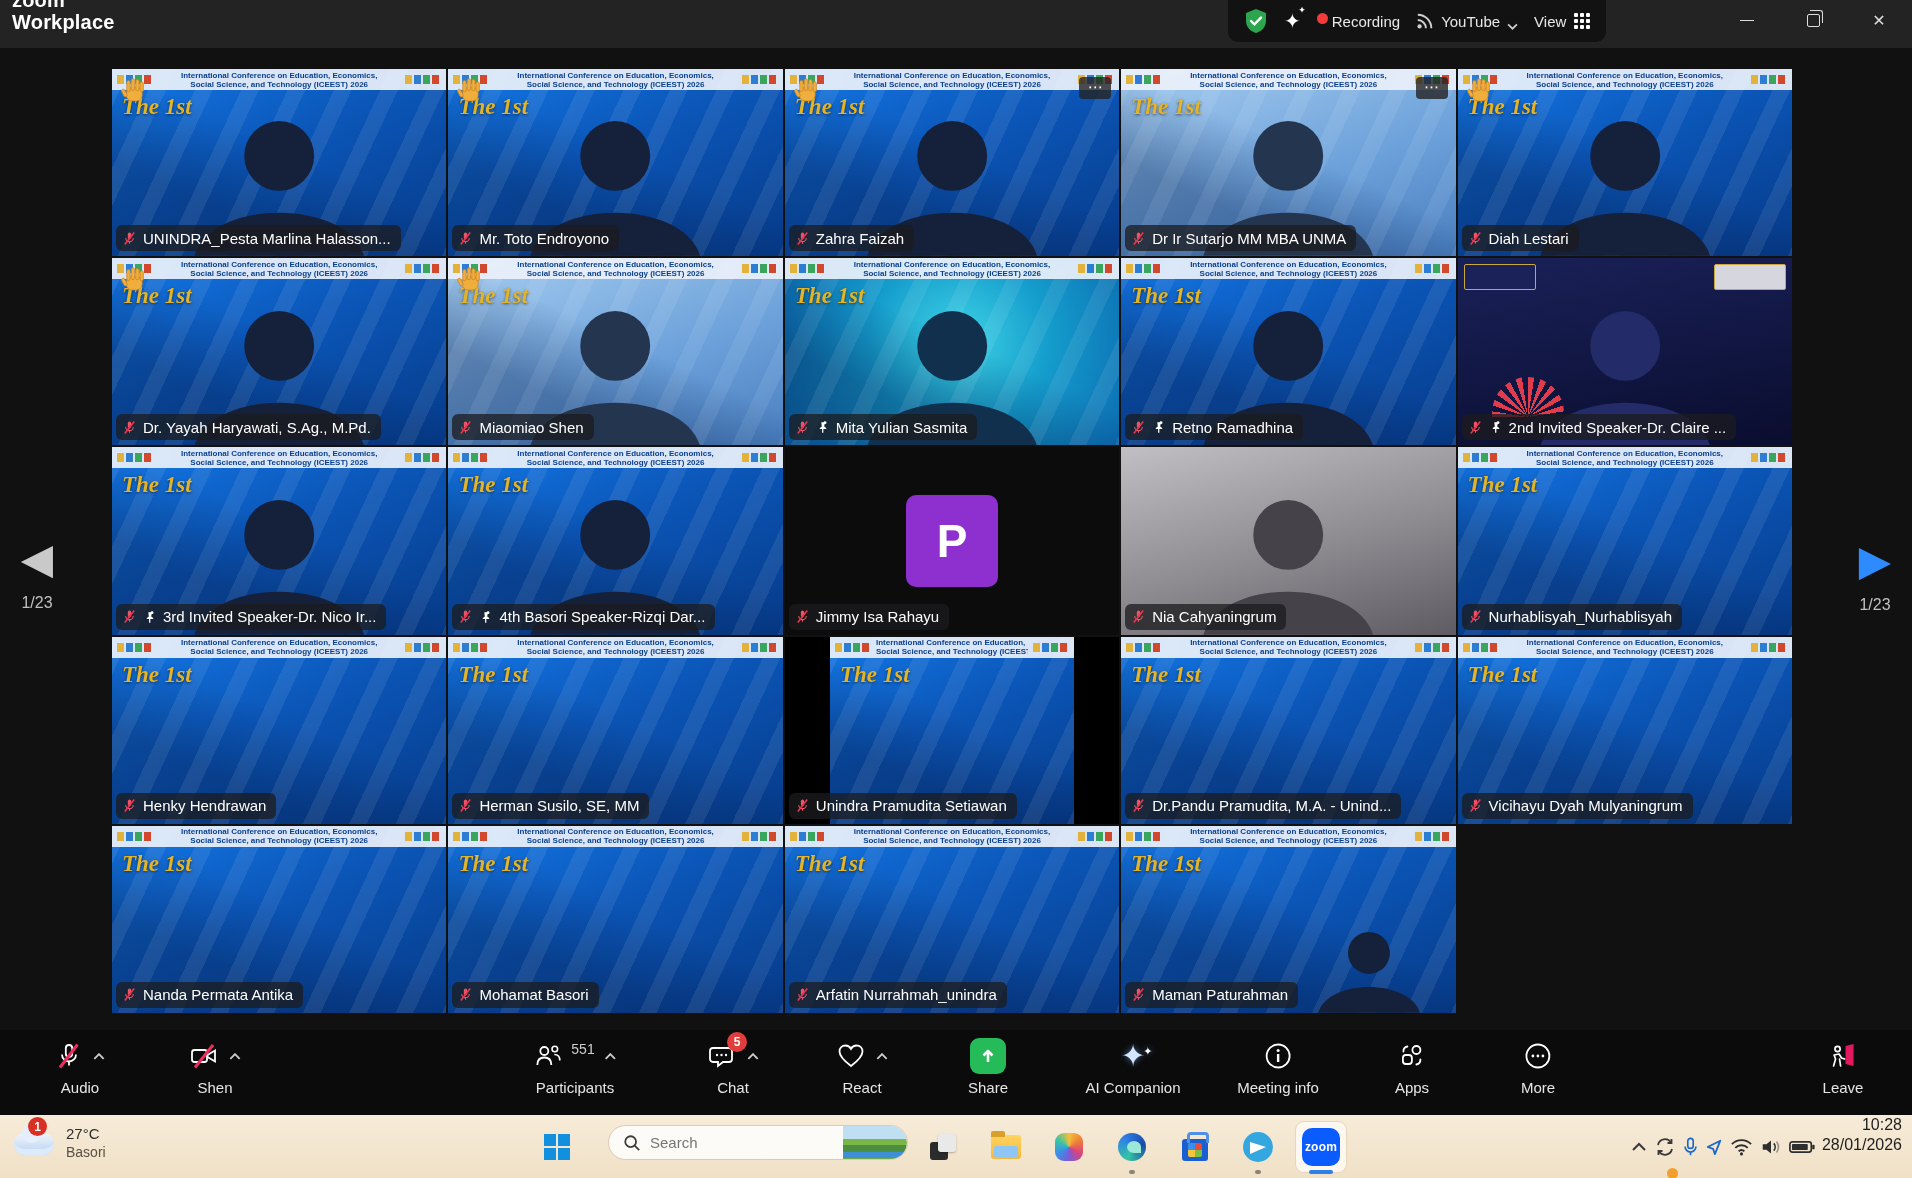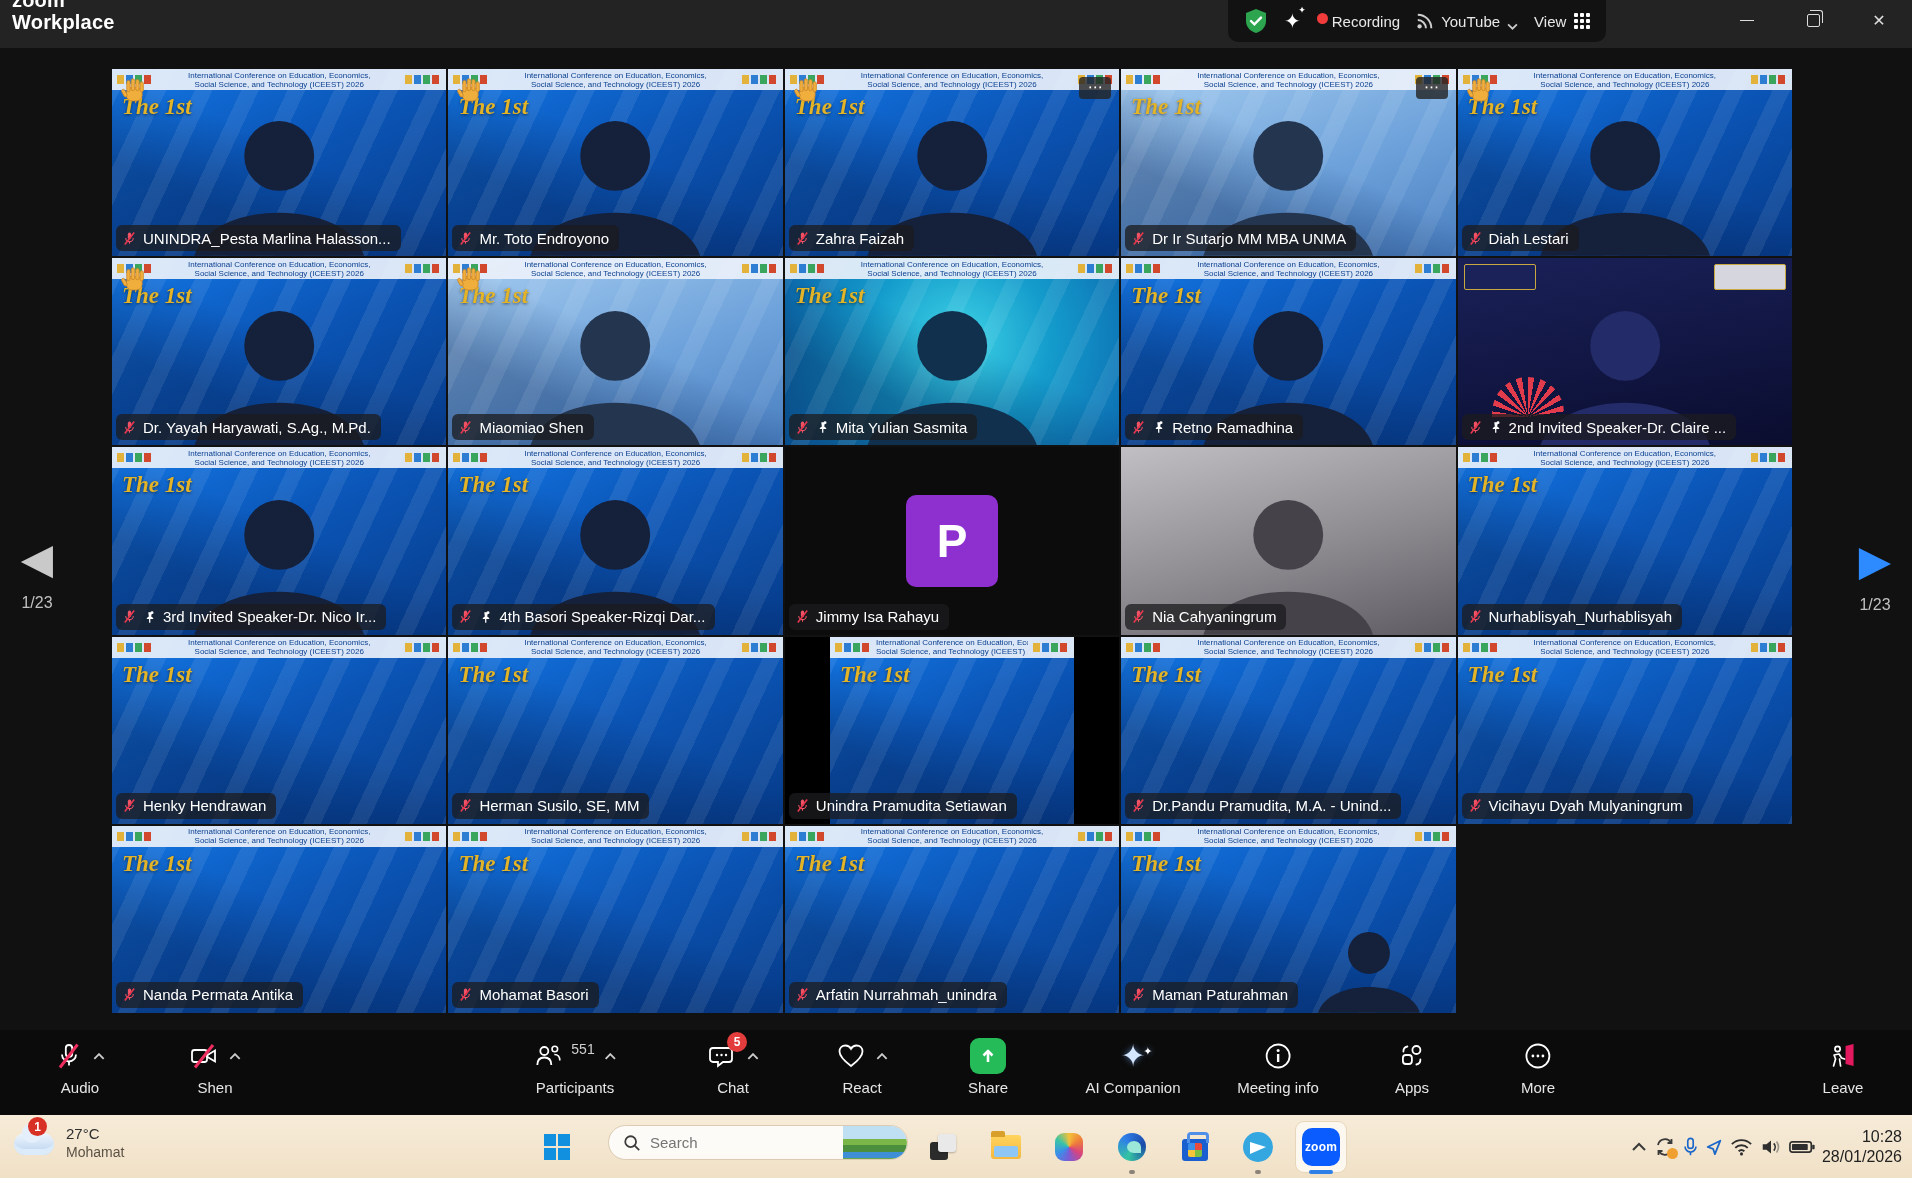--- a/index.html
+++ b/index.html
@@ -39,21 +39,21 @@
   .v-gray .vbg { background:linear-gradient(165deg,#c2bfc4 0%,#8d8a90 55%,#5f5b62 100%); }
   .v-speaker .vbg { background:linear-gradient(160deg,#f2ede6 0%,#e2dbd0 70%,#cfc7ba 100%); }
   .v-black .vbg { background:#0c0c0c; }
   .v-conf .vbg::after, .v-conf-light .vbg::after, .v-conf-teal .vbg::after { content:""; position:absolute; inset:0;
     background:repeating-linear-gradient(115deg, rgba(255,255,255,.08) 0 16px, rgba(255,255,255,0) 16px 42px),
                linear-gradient(25deg, rgba(4,28,74,.35) 0 28%, rgba(4,28,74,0) 55%); }
   .tile.narrow .vbg { left:13.5%; right:13.5%; }
   .tile.active { outline:3px solid #35d475; outline-offset:-3px; z-index:2; }
 
   .banner { position:absolute; left:0; top:0; right:0; height:21px; background:rgba(233,240,250,.93);
-    display:flex; align-items:center; justify-content:space-between; padding:0 5px; gap:5px; z-index:1; }
+    display:flex; align-items:center; justify-content:space-between; padding:0 5px; gap:5px; z-index:1;font-weight:bold; }
   .blogo { width:36px; height:9px; flex:0 0 auto;
     background:linear-gradient(90deg,#e3b23a 0 7px,transparent 7px 9px,#2d7dd2 9px 16px,transparent 16px 18px,#3aa55c 18px 25px,transparent 25px 27px,#d2482d 27px 34px,transparent 34px 36px); }
   .btxt { color:#0a3f8f; font-size:8px; line-height:9px; text-align:center; overflow:hidden; white-space:nowrap; flex:1; }
   .ordinal { position:absolute; top:25px; left:10px; z-index:1; color:#e3b427; font-size:23px; font-weight:700; font-style:italic;
     font-family:"Liberation Serif", serif; text-shadow:0 1px 3px rgba(0,0,0,.55); }
 
   .chips { display:none; }
   .v-navy .chips { display:block; }
   .chips span { position:absolute; top:6px; width:72px; height:26px; border:1px solid #c9a83f; background:rgba(28,34,90,.85); border-radius:2px; }
   .chips span:first-child { left:6px; }
@@ -152,21 +152,21 @@
   .store { position:relative; width:26px; height:22px; background:#1a5fd0; border-radius:3px; margin-top:6px; }
   .store::before { content:""; position:absolute; top:-7px; left:5px; width:16px; height:8px; border:3px solid #4f8fe8; border-bottom:none; border-radius:4px 4px 0 0; }
   .store::after { content:""; position:absolute; left:6px; top:4px; width:14px; height:14px;
     background:conic-gradient(#e84b3c 0 25%, #7ac043 0 50%, #f5c53a 0 75%, #3a8fe8 0); border-radius:2px; }
   .telegram { width:30px; height:30px; border-radius:50%; background:#34a7e0; position:relative; }
   .telegram::after { content:""; position:absolute; left:7px; top:10px; width:0; height:0;
     border-left:16px solid #fff; border-top:5px solid transparent; border-bottom:7px solid transparent; }
   .zoomapp { width:38px; height:38px; border-radius:10px; background:#0b5cff; color:#fff; font-size:12px; font-weight:700;
     display:flex; align-items:center; justify-content:center; letter-spacing:.2px; }
 
-  .tray { position:absolute; right:10px; top:0; height:63px; display:flex; align-items:center; gap:7px; }
+  .tray { position:absolute; right:10px; top:0; height:63px; display:flex; gap:7px; }
   .tray .t { cursor:pointer; display:flex; align-items:center; }
   .clock { text-align:right; font-size:16px; line-height:20px; color:#1f1f1f; cursor:pointer; }
   .sync { position:relative; }
   .sync .odot { position:absolute; right:-2px; bottom:-1px; width:11px; height:11px; border-radius:50%; background:#f0a030; }
 </style>
 </head>
 <body>
 
 <div class="titlebar">
   <div class="logo">
@@ -1201,21 +1201,21 @@
 </div>
 
 <div class="taskbar">
   <div class="weather">
     <div class="cloud">
       <span class="wbadge">1</span>
       <span class="c"></span>
     </div>
     <div class="wtxt">
       <div>27°C</div>
-      <div class="desc">Mohamat</div>
+      <div class="desc">Basori</div>
     </div>
   </div>
 
   <div class="startbtn">
     <span class="winlogo">
         <i></i>
         <i></i>
         <i></i>
         <i></i>
       </span>

